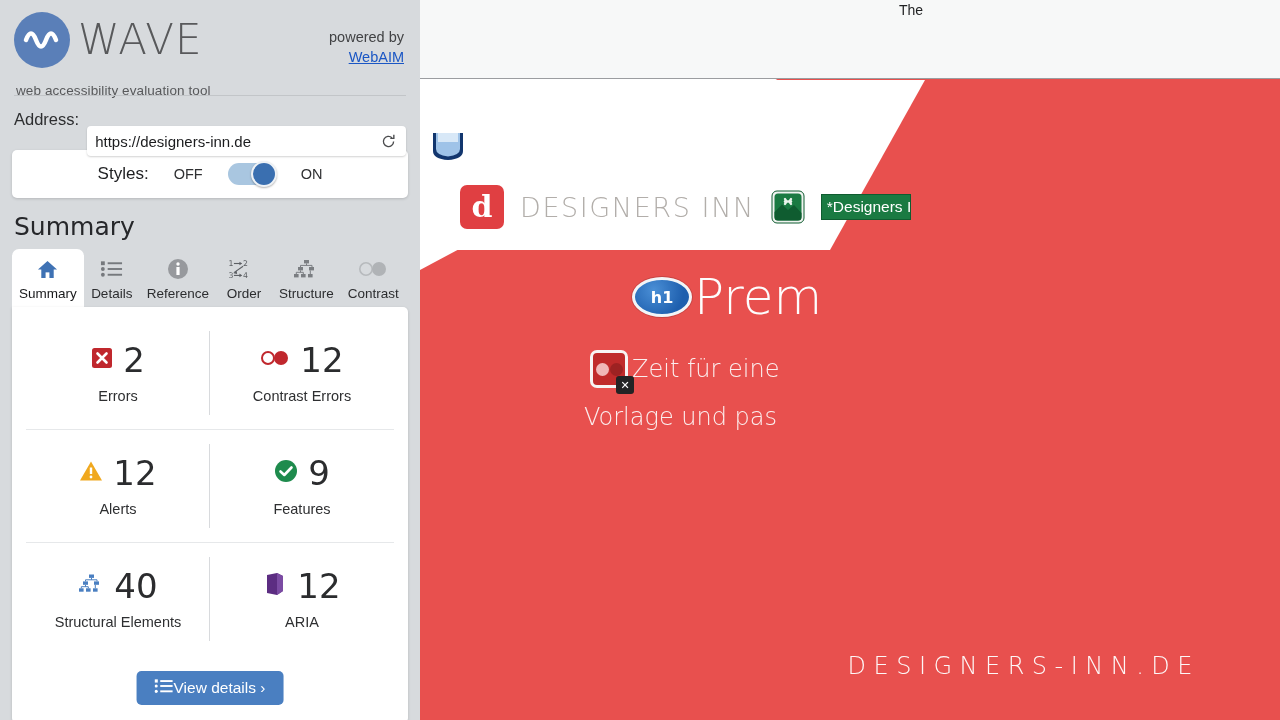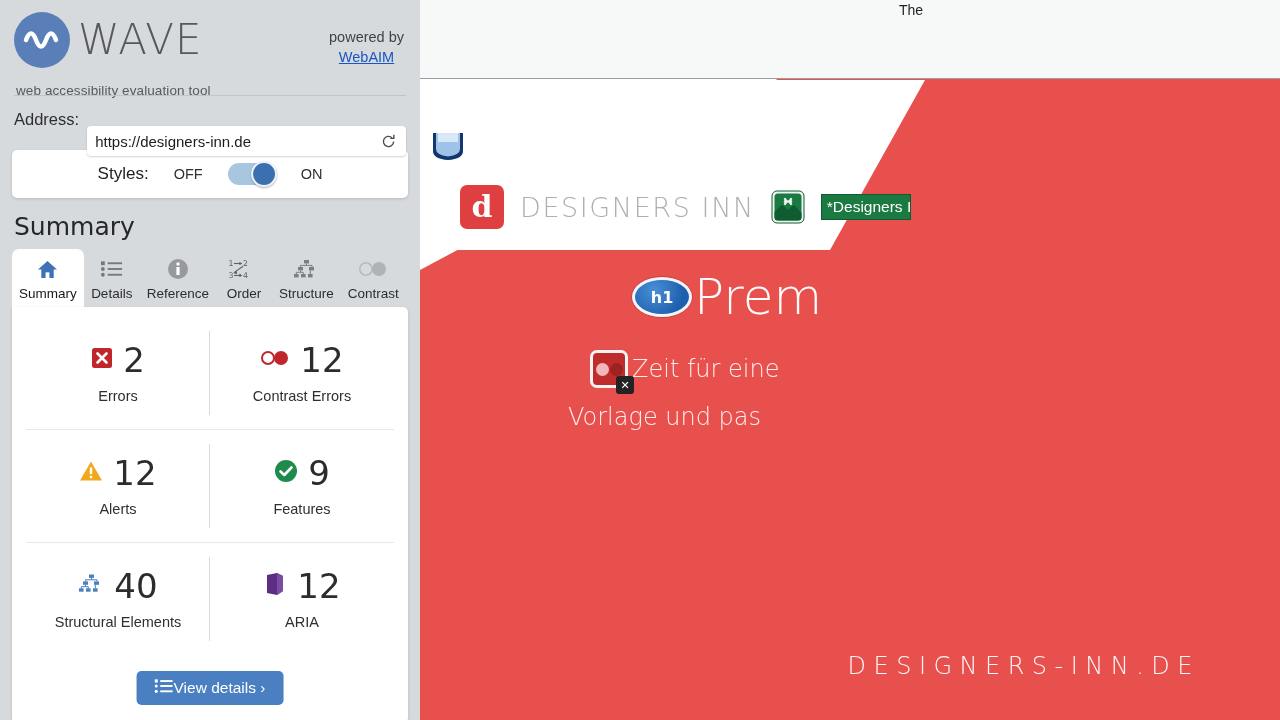--- a/index.html
+++ b/index.html
@@ -39,21 +39,21 @@
     font-family: "DejaVu Sans", sans-serif;
   }
   .tagline {
     font-size: 13.5px; color: #58595b; margin-top: 15px; margin-left: 2px;
     letter-spacing: .1px;
   }
   .powered {
     position: absolute; right: 16px; top: 28px;
     text-align: center; font-size: 14.5px; color: #414244; line-height: 1.35;
   }
-  .powered a { color: #1a56c4; text-decoration: underline; display:block; }
+  .powered a { color: #1a56c4; text-decoration: underline; display:block;text-align:right; }
   .hdr-rule {
     position: absolute; left: 14px; right: 14px; bottom: 0;
     border-bottom: 1px solid #c2c5c8;
   }
 
   
   .addr-row {
     display: flex; align-items: center;
     padding: 0 14px; height: 46px; gap: 8px;
   }
@@ -204,21 +204,21 @@
     font-size: 50px; color: #fdfdfd; font-weight: 300;
     font-family: "DejaVu Sans", sans-serif; white-space: nowrap;
   }
   .hero-line2 {
     position: absolute; left: 170px; top: 350px;
     display: flex; align-items: center; gap: 4px;
     font-size: 24px; color: #fbeeee; font-weight: 300;
     font-family: "DejaVu Sans", sans-serif; white-space: nowrap;
   }
   .hero-line3 {
-    position: absolute; left: 148px; top: 403px;
+    position: absolute; left: 164px; top: 403px;
     font-size: 24px; color: #fbeeee; font-weight: 300;
     font-family: "DejaVu Sans", sans-serif; white-space: nowrap;
   }
   .badge-h1 {
     width: 60px; height: 40px; border-radius: 50%;
     background: radial-gradient(circle at 35% 30%, #4a8fd6, #1e5fae 70%);
     border: 3px solid #f2f5f8;
     display: flex; align-items: center; justify-content: center;
     color: #fff; font-size: 16px; font-weight: 700; flex: 0 0 auto;
     font-family: "DejaVu Sans", sans-serif;

